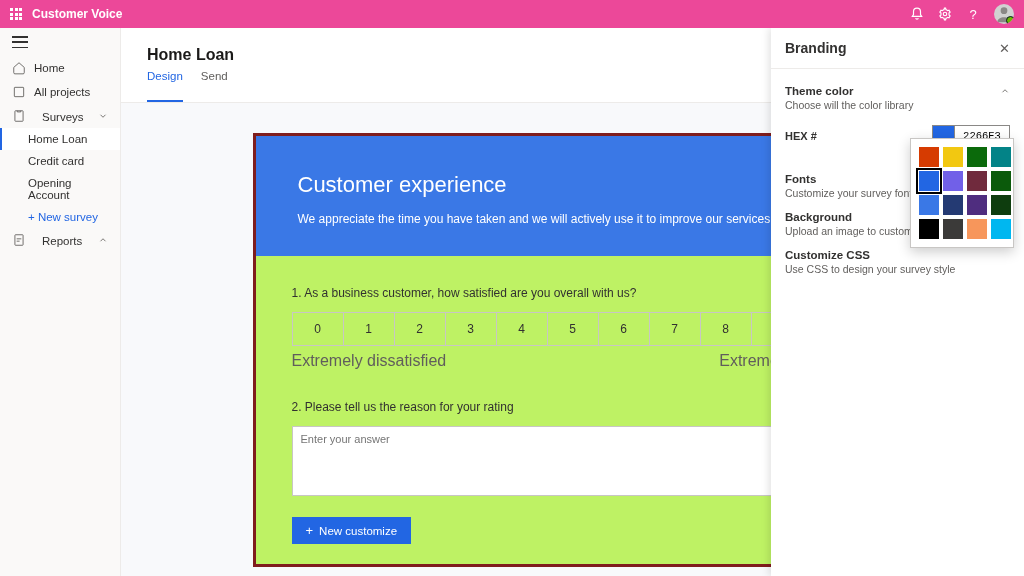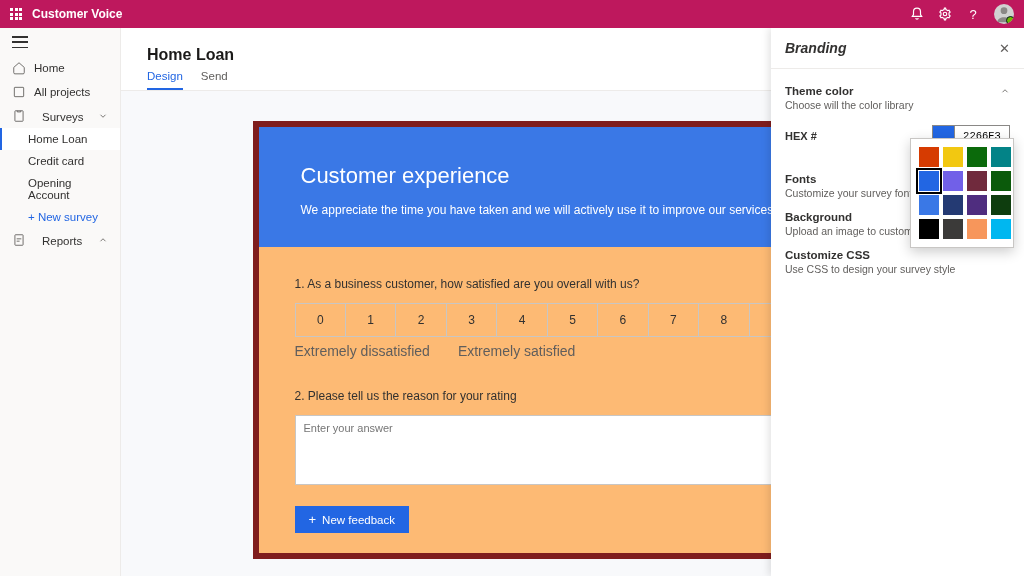--- a/index.html
+++ b/index.html
@@ -1,17 +1,17 @@
 <!DOCTYPE html>
 <html><head>
 <meta charset="utf-8">
 <style>
 * { box-sizing: border-box; margin: 0; padding: 0; }
 html, body { width: 1024px; height: 576px; overflow: hidden; font-family: "Segoe UI", Arial, sans-serif; font-size: 12px; color: #323130; background: #fff; }
-.topbar { height: 28px; background: #be185d; color: #fff; display: flex; align-items: center; padding: 0 10px; justify-content: space-between; gap: 29px; }
+.topbar { height: 28px; background: #ec4899; color: #fff; display: flex; align-items: center; padding: 0 10px; justify-content: space-between; gap: 29px; }
 .topbar-left { display: flex; align-items: center; gap: 10px; }
 .topbar-right { display: flex; align-items: center; gap: 14px; }
 .waffle { display: grid; grid-template-columns: repeat(3,3px); grid-auto-rows: 3px; gap: 1.5px; }
 .waffle span { background: #fff; }
 .app-title { font-size: 12px; font-weight: 600; }
 .tb-icon { width: 14px; height: 14px; display: flex; align-items: center; justify-content: center; cursor: pointer; }
 .avatar { width: 20px; height: 20px; border-radius: 50%; background: #d1d1d1; position: relative; overflow: hidden; }
 .avatar::after { content: ""; position: absolute; right: -1px; bottom: -1px; width: 7px; height: 7px; background: #6bb700; border: 1px solid #061524; border-radius: 50%; }
 .avatar svg { width:100%; height:100%; }
 
@@ -27,41 +27,41 @@
 .tree-item-left { display:flex; align-items:flex-end; gap:16px; }
 .chev { width:10px; height:10px; }
 .sub-item { padding: 5px 10px 5px 28px; cursor:pointer; font-size:11.5px; }
 .sub-item.active { background:#fff; border-left:2px solid #2266e3; padding-left:26px; }
 .new-survey { color:#2266e3; }
 
 .main { flex:1; background:#f8f9fb; position:relative; overflow:hidden; }
 .page-head { padding: 18px 26px 0; background:#fff; border-bottom:1px solid #edebe9; }
 .page-title { font-size:16px; font-weight:600; color:#1b1a19; }
 .tabs { display:flex; gap:18px; margin-top:6px; font-size:11.5px; }
-.tab { padding-bottom:6px; cursor:pointer; color:#605e5c; }
+.tab { padding-bottom:18px; cursor:pointer; color:#605e5c; }
 .tab.active { color:#2266e3; border-bottom:2px solid #2266e3; font-weight:400; }
 
 .canvas-wrap { padding: 30px 10px 0 10px; display:flex; justify-content:center; }
-.survey-card { width: 640px; background:#fdba74; border:6px solid #7f1d1d; }
+.survey-card { width: 640px; background:#bef264; border:3px solid #7f1d1d; }
 .survey-hero { background:#3a78e6; color:#fff; padding: 36px 42px 30px; }
 .survey-title { font-size:22px; font-weight:300; }
 .survey-sub { margin-top:14px; font-size:12px; font-weight:300; }
 .survey-body { padding: 30px 36px 20px; }
 .q-label { font-size:12px; margin-bottom:12px; }
 .rating-row { display:flex; border:1px solid #c8c6c4; }
 .rating-cell { flex:1; text-align:center; padding:9px 0; font-size:12px; border-right:1px solid #c8c6c4; cursor:pointer; }
 .rating-cell:last-child { border-right:none; }
-.rating-caps { display:flex; justify-content:flex-start; font-size:14px; color:#605e5c; margin-top:6px;gap:28px; }
+.rating-caps { display:flex; justify-content:space-between; font-size:16px; color:#605e5c; margin-top:6px;gap:28px; }
 .answer-box { width:100%; height:70px; border:1px solid #c8c6c4; padding:6px 8px; font-size:11px; color:#a19f9d; resize:none; font-family:inherit; }
 .new-q-btn { margin-top:18px; background:#2266e3; color:#fff; border:none; padding:7px 14px; font-size:11.5px; cursor:pointer; display:inline-flex; align-items:center; gap:6px; }
 .plus { font-size:13px; line-height:1; }
 
 .panel { position:absolute; top:0; right:0; width:253px; height:100%; background:#fff; box-shadow:-2px 0 8px rgba(0,0,0,.12); display:flex; flex-direction:column; }
 .panel-head { display:flex; align-items:center; justify-content:space-between; padding:12px 14px; }
-.panel-title { font-size:14px; font-weight:600;font-style:italic; }
+.panel-title { font-size:14px; font-weight:600; }
 .close-x { cursor:pointer; color:#605e5c; font-size:13px; }
 .panel-sep { height:1px; background:#edebe9; }
 .panel-section { padding:10px 14px 2px; }
 .ps-row { display:flex; align-items:flex-start; justify-content:space-between; cursor:pointer; padding:6px 0; }
 .ps-title { font-size:11.5px; font-weight:600; }
 .ps-sub { font-size:10.5px; color:#605e5c; margin-top:2px; }
 .hex-row { display:flex; align-items:center; justify-content:space-between; padding:6px 14px 10px; }
 .hex-label { font-size:11px; font-weight:600; }
 .hex-input { display:flex; align-items:center; border:1px solid #8a8886; height:22px;font-family:Liberation Mono, monospace; }
 .hex-swatch { width:22px; height:20px; background:#2266e3; border-right:1px solid #8a8886; }
@@ -203,21 +203,21 @@
           <div class="rating-caps">
             <span>Extremely dissatisfied</span>
             <span>Extremely satisfied</span>
           </div>
 
           <div class="q-label" style="margin-top:30px;">2. Please tell us the reason for your rating</div>
           <textarea class="answer-box" placeholder="Enter your answer" style=""></textarea>
 
           <button class="new-q-btn">
             <span class="plus">+</span>
-            <span>New feedback</span>
+            <span>New customize</span>
           </button>
         </div>
       </div>
     </div>
 
     <div class="panel">
       <div class="panel-head">
         <div class="panel-title">Branding</div>
         <div class="close-x">✕</div>
       </div>

